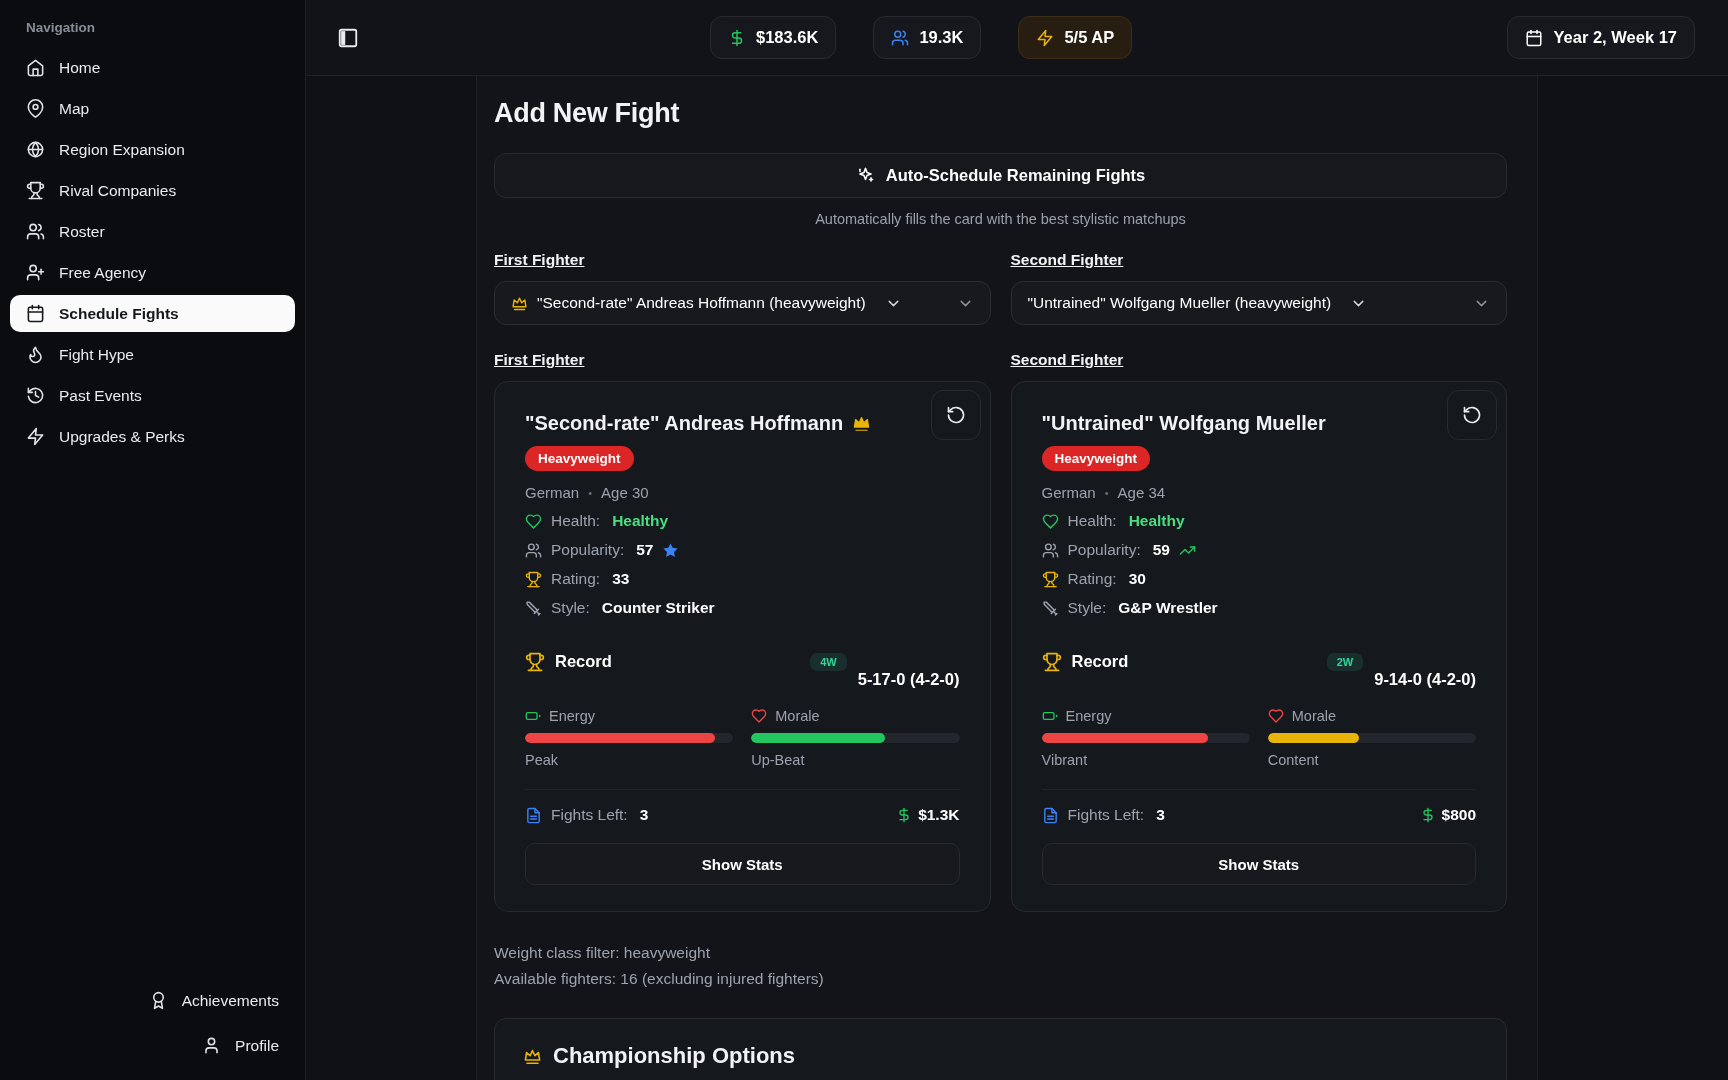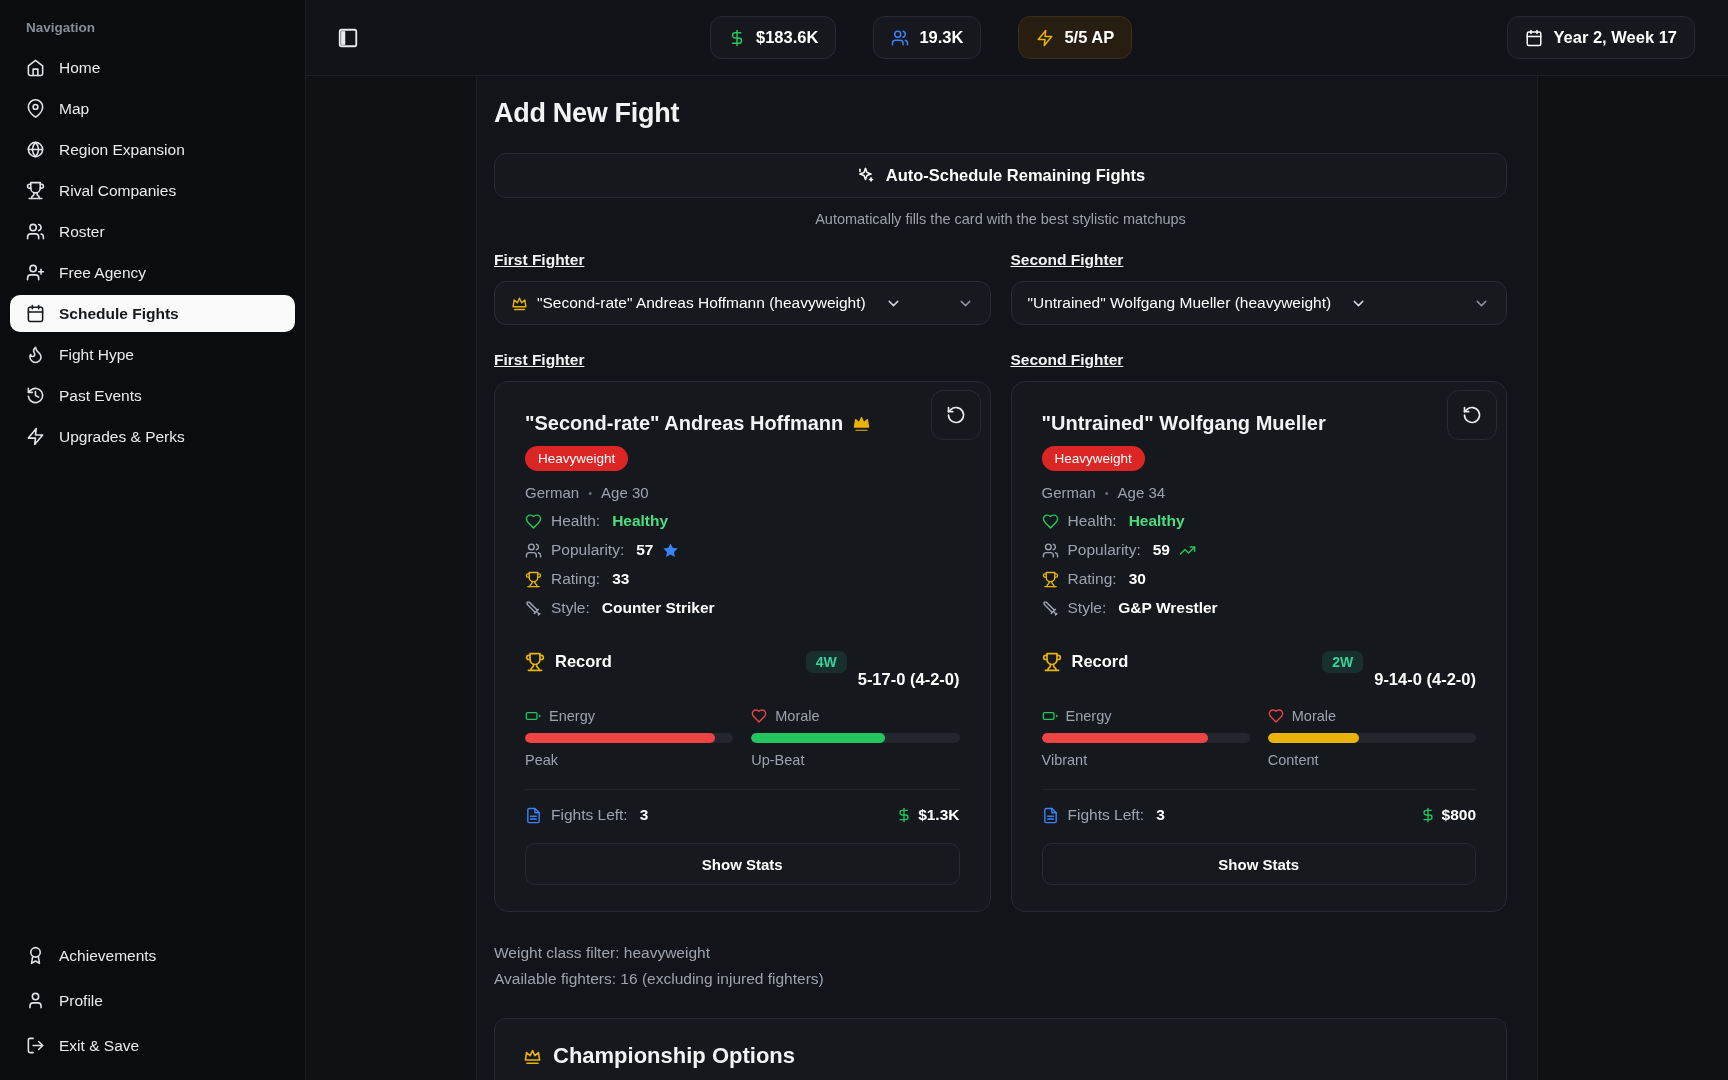--- a/index.html
+++ b/index.html
@@ -21,21 +21,21 @@
   .nav-section-label { color:#878d98; font-size:13.5px; font-weight:600; padding:0 16px; margin-bottom:14px; }
   .nav-list { display:flex; flex-direction:column; gap:4px; }
   .nav-item {
     display:flex; align-items:center; gap:14px;
     padding:9px 16px; border-radius:10px; cursor:pointer;
     color:#e9ebee; font-size:15.5px;
   }
   .nav-item .ico { color:#dfe2e7; }
   .nav-item.active { background:#fafafa; color:#16181c; font-weight:600; }
   .nav-item.active .ico { color:#16181c; }
-  .nav-footer { margin-top:auto; display:flex; flex-direction:column; gap:8px; padding-bottom:6px; }
+  .nav-footer { margin-top:auto; display:flex; flex-direction:column; gap:8px; padding-bottom:6px;align-items:flex-end; }
 
   
   .topbar {
     position:absolute; left:306px; right:0; top:0; height:76px;
     background:#111318; border-bottom:1px solid #1e2127;
     display:flex; align-items:center; padding:0 33px 0 25px;
   }
   .panel-toggle { width:34px; height:34px; display:flex; align-items:center; justify-content:center; color:#e8eaee; cursor:pointer; }
   .stat-pills { position:absolute; left:404px; display:flex; gap:37px; align-items:center; }
   .pill {
@@ -82,32 +82,32 @@
   }
   .refresh-btn {
     position:absolute; top:8px; right:9px; width:50px; height:50px;
     border:1px solid #272a31; border-radius:12px; background:#15181d;
     display:flex; align-items:center; justify-content:center; color:#e8eaee; cursor:pointer;
   }
   .fighter-name { font-size:20px; font-weight:800; display:flex; align-items:center; gap:9px; }
   .fighter-name .crown { color:#eab308; }
   .weight-pill {
     display:inline-block; margin-top:11px; background:#dc2626; color:#fff;
-    font-size:13.5px; font-weight:400; padding:5px 13px; border-radius:999px;
+    font-size:13.5px; font-weight:700; padding:5px 13px; border-radius:999px;
   }
   .meta { color:#9ca3af; font-size:15px; margin-top:13px; display:flex; align-items:center; gap:9px; }
   .meta .dot { font-size:11px; color:#6b7280; }
   .stat-row { display:flex; align-items:center; gap:9px; margin-top:11px; font-size:15.5px; color:#9ca3af; }
   .stat-row .val { color:#fff; font-weight:700; margin-left:3px; }
   .stat-row .val.green { color:#4ade80; font-weight:600; }
   .record-row { display:flex; align-items:center; margin-top:17px; }
   .record-row .rec-label { font-size:16.5px; font-weight:700; color:#fff; margin-left:10px; }
   .record-right { margin-left:auto; display:flex; align-items:center; gap:11px; }
   .streak-badge {
-    background:rgba(52,211,153,0.13); color:#34d399; font-size:14px; font-weight:700;
+    background:rgba(52,211,153,0.13); color:#34d399; font-size:11px; font-weight:700;
     padding:3px 10px; border-radius:7px;
   }
   .record-val { font-size:16.5px; font-weight:800; color:#fff;margin-top:36px; }
   .bars { display:grid; grid-template-columns:1fr 1fr; gap:18px; margin-top:19px; }
   .bar-head { display:flex; align-items:center; gap:8px; color:#9ca3af; font-size:14.5px; }
   .bar-track { margin-top:9px; height:10px; border-radius:6px; background:#23262d; overflow:hidden; }
   .bar-fill { height:100%; border-radius:6px; }
   .bar-status { margin-top:9px; color:#9ca3af; font-size:14.5px; }
   .fights-row {
     display:flex; align-items:center; margin-top:21px; padding-top:16px;
@@ -257,30 +257,20 @@
       <span>Achievements</span>
     </div>
     <div class="nav-item">
       <span class="ico">
           <svg width="19" height="19" viewBox="0 0 24 24" fill="none" stroke="currentColor" stroke-width="2" stroke-linecap="round" stroke-linejoin="round">
             <path d="M19 21v-2a4 4 0 0 0-4-4H9a4 4 0 0 0-4 4v2"></path>
             <circle cx="12" cy="7" r="4"></circle>
           </svg>
         </span>
       <span>Profile</span>
-    </div>
-    <div class="nav-item">
-      <span class="ico">
-          <svg width="19" height="19" viewBox="0 0 24 24" fill="none" stroke="currentColor" stroke-width="2" stroke-linecap="round" stroke-linejoin="round">
-            <path d="M9 21H5a2 2 0 0 1-2-2V5a2 2 0 0 1 2-2h4"></path>
-            <path d="m16 17 5-5-5-5"></path>
-            <path d="M21 12H9"></path>
-          </svg>
-        </span>
-      <span>Exit &amp; Save</span>
     </div>
   </div>
 </aside>
 
 <header class="topbar">
   <div class="panel-toggle">
     <svg width="22" height="22" viewBox="0 0 24 24" fill="none" stroke="currentColor" stroke-width="2" stroke-linecap="round" stroke-linejoin="round">
         <rect x="3" y="3" width="18" height="18" rx="2"></rect>
         <rect x="4.5" y="4.5" width="4.5" height="15" fill="currentColor" stroke="none"></rect>
       </svg>

